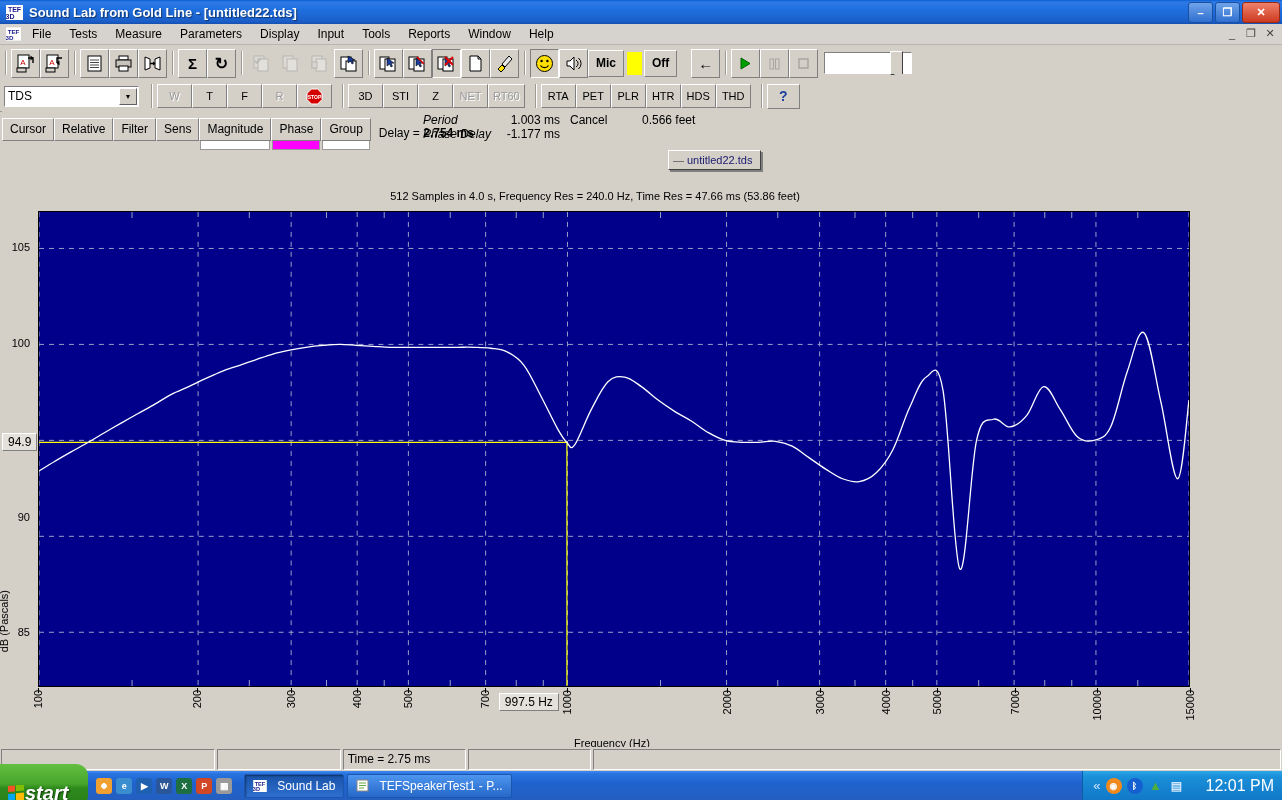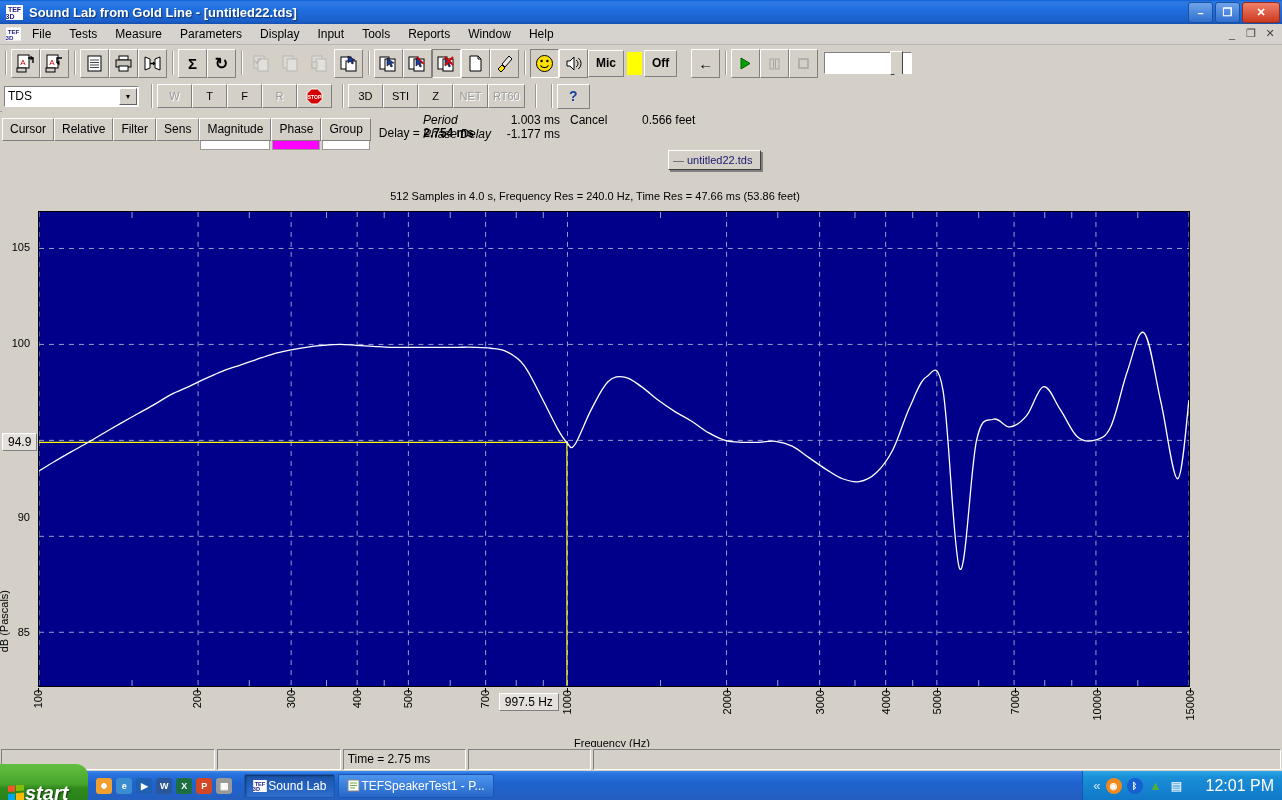--- a/index.html
+++ b/index.html
@@ -168,21 +168,21 @@
     border-top-right-radius:12px;border-bottom-right-radius:12px;
     display:flex;align-items:center;
     color:#fff;font-weight:bold;font-style:italic;font-size:20px;
     text-shadow:1px 1px 2px rgba(0,0,0,.6);
   }
   .quick{display:flex;align-items:center;gap:4px;padding:0 8px;}
   .qico{width:16px;height:16px;border-radius:3px;display:flex;align-items:center;justify-content:center;
      font-size:9px;color:#fff;font-weight:bold;}
   .tasks{display:flex;align-items:center;gap:3px;margin-left:4px;}
   .taskbtn{
-    height:22px;padding:0 8px;display:flex;align-items:center;gap:1px;
+    height:22px;padding:0 8px;display:flex;align-items:center;gap:10px;
     background:linear-gradient(180deg,#4d95ef,#2668c8);
     border:1px solid #1b57ae;border-radius:2px;color:#fff;font-size:12px;
     max-width:160px;overflow:hidden;white-space:nowrap;
   }
   .taskbtn.active{background:linear-gradient(180deg,#1a52a8,#2e6fd0);box-shadow:inset 1px 1px 2px rgba(0,0,0,.4);}
   .tray{
     position:absolute;right:0;top:0;height:29px;
     background:linear-gradient(180deg,#2da6e8 0%,#1a8fd8 20%,#1178c8 100%);
     display:flex;align-items:center;gap:5px;padding:0 8px 0 10px;
     border-left:1px solid #0d5ea8;
@@ -444,20 +444,28 @@
 
     <div class="grpbox">
       <div class="sqbtn">3D</div>
       <div class="sqbtn">STI</div>
       <div class="sqbtn">Z</div>
       <div class="sqbtn dim">NET</div>
       <div class="sqbtn dim">RT60</div>
     </div>
     <div class="tsep" style="margin-left:10px"></div>
 
+    <div class="grpbox">
+      <div class="sqbtn">RTA</div>
+      <div class="sqbtn">PET</div>
+      <div class="sqbtn">PLR</div>
+      <div class="sqbtn">HTR</div>
+      <div class="sqbtn">HDS</div>
+      <div class="sqbtn">THD</div>
+    </div>
     <div class="tsep" style="margin-left:10px"></div>
 
     <div class="sqbtn" style="height:23px;min-width:23px">
       <span style="color:#1a3fa0;font-weight:bold;font-size:14px">?</span>
     </div>
   </div>
 
   <div class="cursorbar">
     <div class="cbtn">
         <span>Cursor</span>

